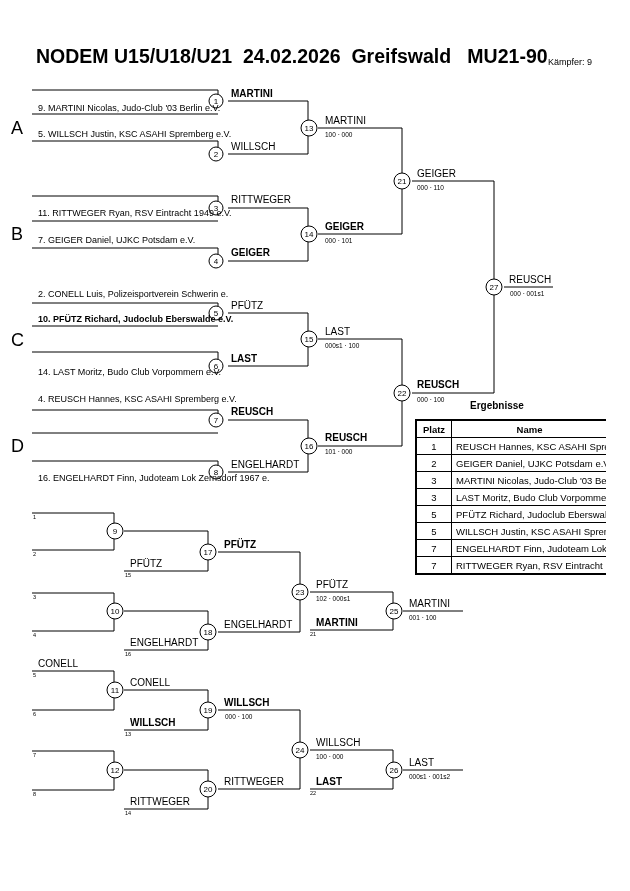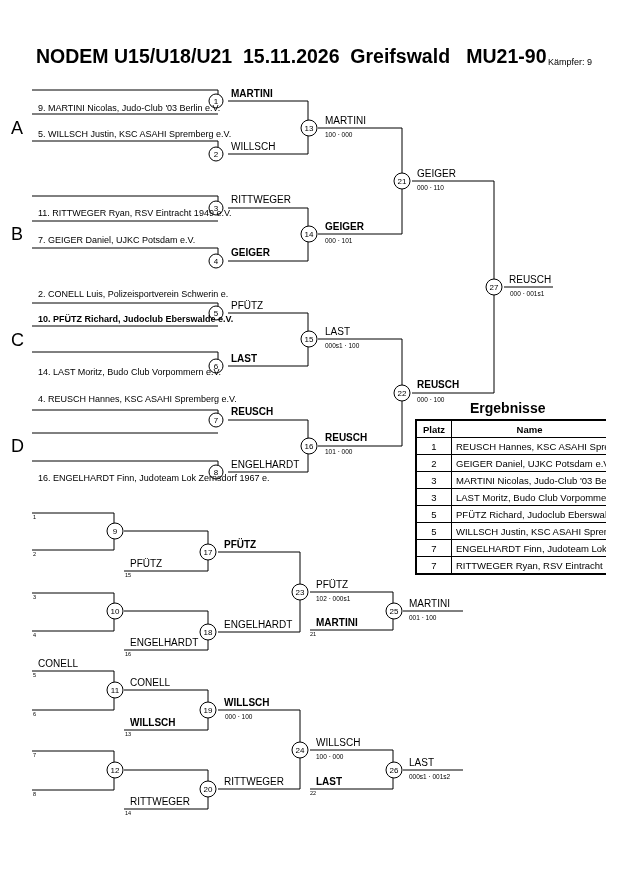--- a/index.html
+++ b/index.html
@@ -9,34 +9,34 @@
            white-space: pre; letter-spacing: 0px; }
   .kaempfer { position: absolute; left: 548px; top: 57px; font-size: 9px; }
   svg { position: absolute; left: 0; top: 0; }
   svg text { font-family: "Liberation Sans", sans-serif; }
   .t { font-size: 10px; }
   .tb { font-size: 10px; font-weight: bold; }
   .ts { font-size: 6.5px; }
   .tn { font-size: 9px; }
   .tnum { font-size: 5.5px; }
   .pool { font-size: 18px; }
-  .res-title { position: absolute; left: 470px; top: 400px; font-size: 14px; font-weight: bold; }
+  .res-title { position: absolute; left: 470px; top: 400px; font-size: 10px; font-weight: bold; }
   .res { position: absolute; left: 415px; top: 419px; width: 190px; border: 2px solid #000;
          border-collapse: collapse; font-size: 9.5px; table-layout: fixed; overflow: hidden; }
   .res th, .res td { border: 1px solid #000; height: 16px; padding: 0 4px; white-space: nowrap; overflow: hidden; }
   .res th { font-weight: bold; height: 16px; }
   .res td.p { text-align: center; width: 26px; }
   .res th.p { width: 26px; }
   .clipbox { position: absolute; left: 415px; top: 419px; width: 191px; height: 162px; overflow: hidden; }
   .clipbox table { position: static; }
 </style>
 </head>
 <body>
 
-<div class="title">NODEM U15/U18/U21  15.11.2026  Greifswald   MU21-90</div>
+<div class="title">NODEM U15/U18/U21  24.02.2026  Greifswald   MU21-90</div>
 <div class="kaempfer">Kämpfer: 9</div>
 
 <svg width="630" height="891" stroke="#000" stroke-width="1" fill="none">
 
   <g>
 
     <path d="M32 90 H218 V101"></path>
     <path d="M32 141 H218 V154"></path>
     <path d="M228 101 H308 V128"></path>
     <path d="M228 154 H308 V128"></path>

